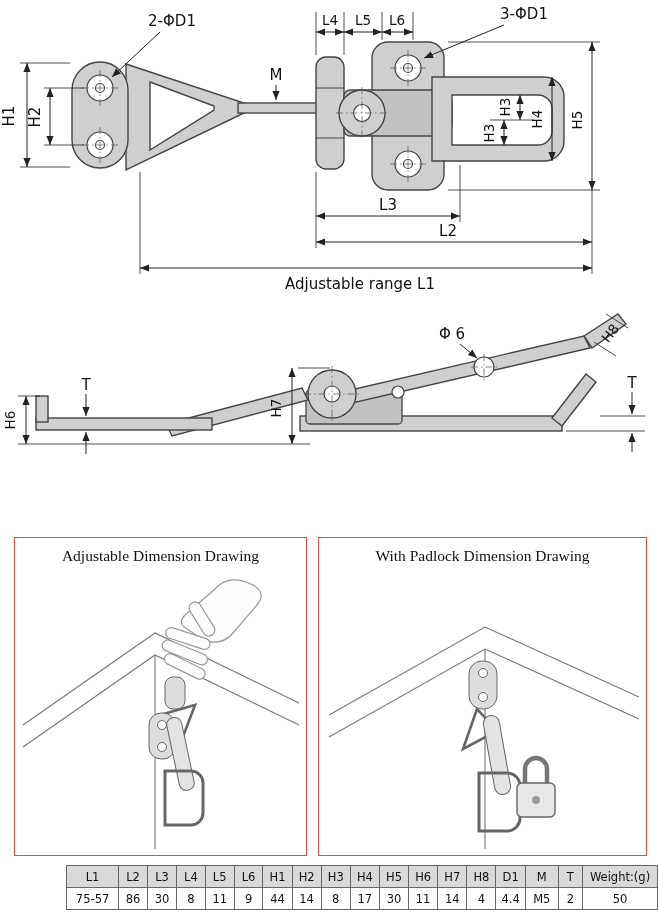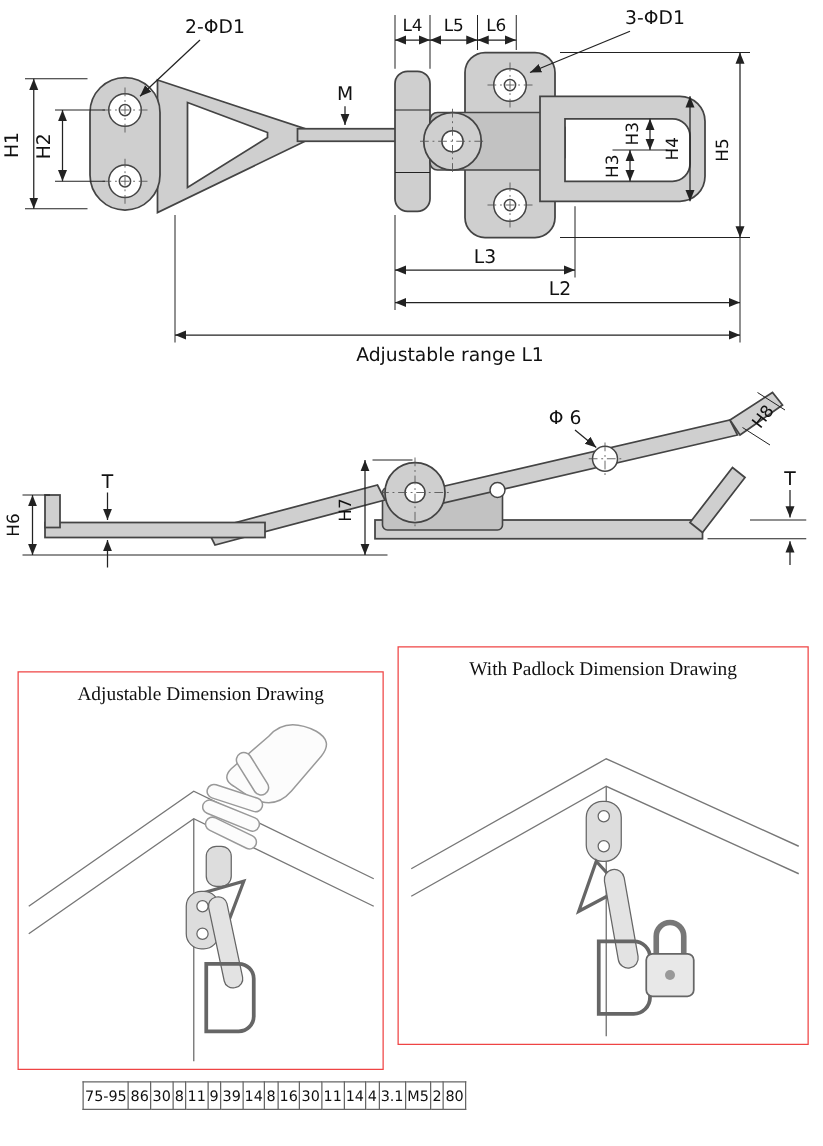--- a/index.html
+++ b/index.html
@@ -260,21 +260,21 @@
       <g stroke="#999" stroke-width="1.2" fill="#fcfcfc">
         <path d="M238,20 q-24,-12 -38,4 l-30,26 q-8,8 2,14 l12,8 q20,12 34,-4 l24,-28 q10,-12 -4,-20 z"></path>
         <rect x="150" y="68" width="46" height="11" rx="5.5" transform="rotate(18 173 73)"></rect>
         <rect x="146" y="82" width="48" height="11" rx="5.5" transform="rotate(22 170 87)"></rect>
         <rect x="148" y="96" width="44" height="11" rx="5.5" transform="rotate(26 170 101)"></rect>
         <rect x="168" y="48" width="38" height="12" rx="6" transform="rotate(58 187 54)"></rect>
       </g>
     </svg>
   </div>
 
-  <div class="panel" style="left:318px;top:517px;width:327px;height:317px;">
+  <div class="panel" style="left:318px;top:537px;width:327px;height:317px;">
     <div class="panel-title">With Padlock Dimension Drawing</div>
     <svg width="325" height="286" viewBox="0 0 325 286">
       <g>
         <polyline class="sketch" points="10,150 166,62 320,132"></polyline>
         <polyline class="sketch" points="10,172 166,84 320,154"></polyline>
         <line class="sketch" x1="166" y1="84" x2="166" y2="284"></line>
       </g>
       <g>
         <rect x="150" y="96" width="28" height="48" rx="13" fill="#ddd" stroke="#666"></rect>
         <circle cx="164" cy="108" r="4.5" fill="#fff" stroke="#666"></circle>
@@ -288,37 +288,57 @@
         <rect x="198" y="218" width="38" height="34" rx="5" fill="#e8e8e8" stroke="#666" stroke-width="1.4"></rect>
         <circle cx="217" cy="235" r="4" fill="#999"></circle>
       </g>
     </svg>
   </div>
 
   <div class="table-area">
     <span class="unit-label">(mm)</span>
     <table id="spec-table">
       <tbody>
+          <tr>
+            <th class="col-0">L1</th>
+            <th class="col-1">L2</th>
+            <th class="col-2">L3</th>
+            <th class="col-3">L4</th>
+            <th class="col-4">L5</th>
+            <th class="col-5">L6</th>
+            <th class="col-6">H1</th>
+            <th class="col-7">H2</th>
+            <th class="col-8">H3</th>
+            <th class="col-9">H4</th>
+            <th class="col-10">H5</th>
+            <th class="col-11">H6</th>
+            <th class="col-12">H7</th>
+            <th class="col-13">H8</th>
+            <th class="col-14">D1</th>
+            <th class="col-15">M</th>
+            <th class="col-16">T</th>
+            <th class="col-17">Weight:(g)</th>
+          </tr>
       <tr>
-            <td>75-95</td>
+            <td>75-57</td>
             <td>86</td>
             <td>30</td>
             <td>8</td>
             <td>11</td>
             <td>9</td>
-            <td>39</td>
+            <td>44</td>
             <td>14</td>
             <td>8</td>
-            <td>16</td>
+            <td>17</td>
             <td>30</td>
             <td>11</td>
             <td>14</td>
             <td>4</td>
-            <td>3.1</td>
+            <td>4.4</td>
             <td>M5</td>
             <td>2</td>
-            <td>80</td>
+            <td>50</td>
           </tr>
     </tbody>
       </table>
   </div>
 
 </div>
 
 </body></html>

